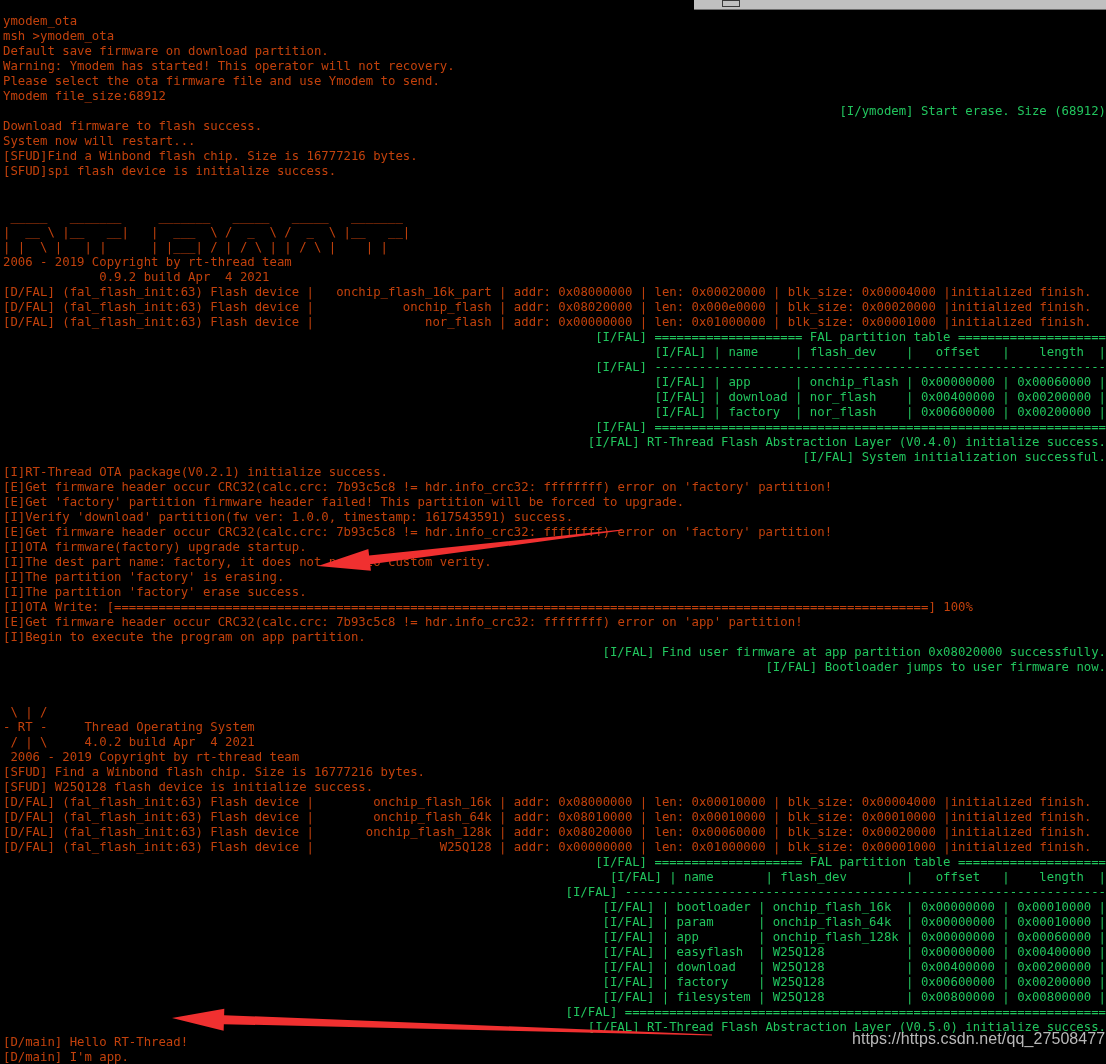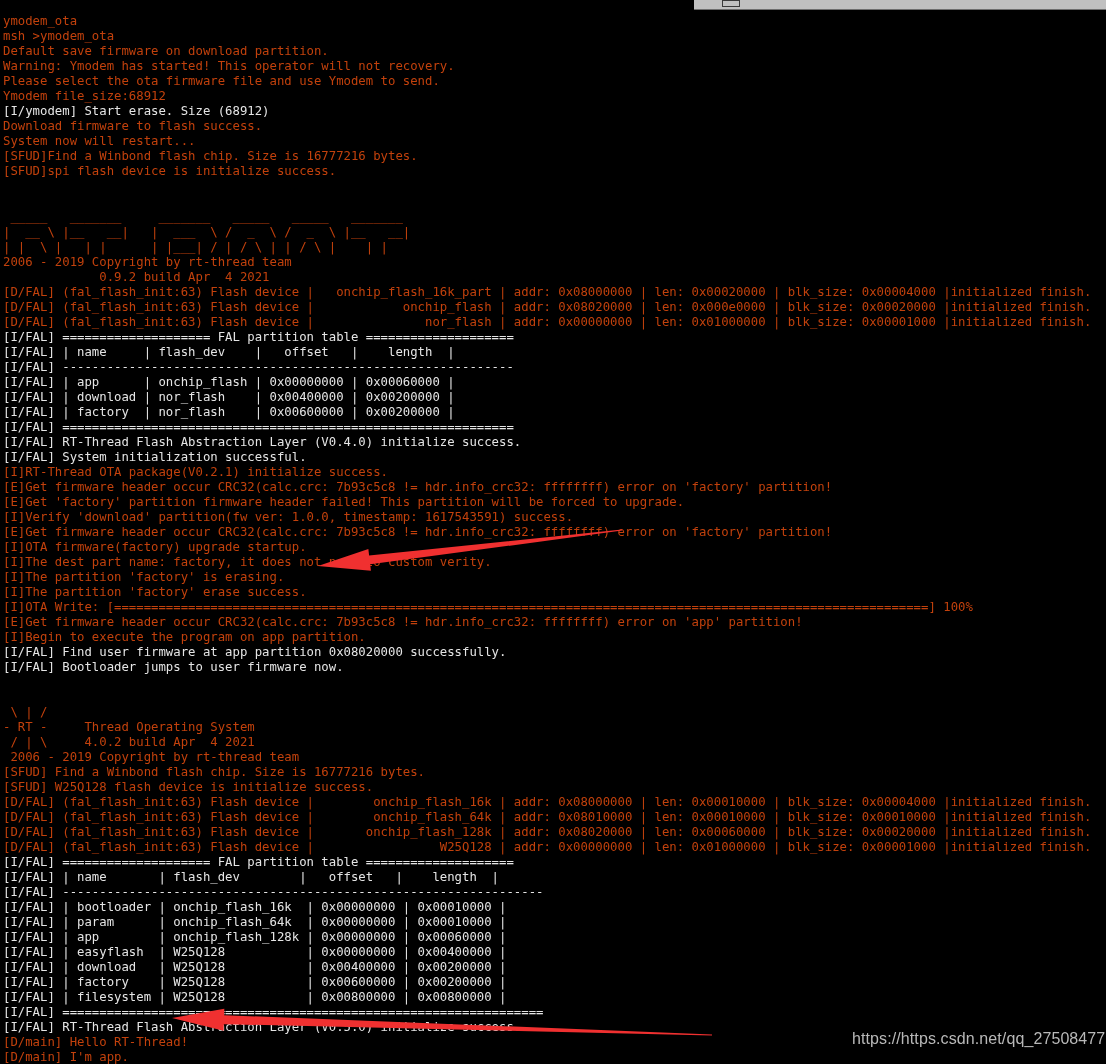--- a/index.html
+++ b/index.html
@@ -47,21 +47,21 @@
     line-height: 15.03px;
     letter-spacing: 0px;
     white-space: pre;
     color: #d8d8d8;
   }
   #console .line {
     white-space: pre;
     height: 15.03px;
   }
   #console .w { color: #c2410c; }
-  #console .g { color: #e5e5e5; }
+  #console .g { color: #22c55e; text-align: right; }
   #watermark {
     position: absolute;
     left: 852px;
     top: 1030px;
     font-family: "Liberation Sans", sans-serif;
     font-size: 16px;
     color: #b8b8b8;
     letter-spacing: 0.1px;
   }
   .arrow-layer {

